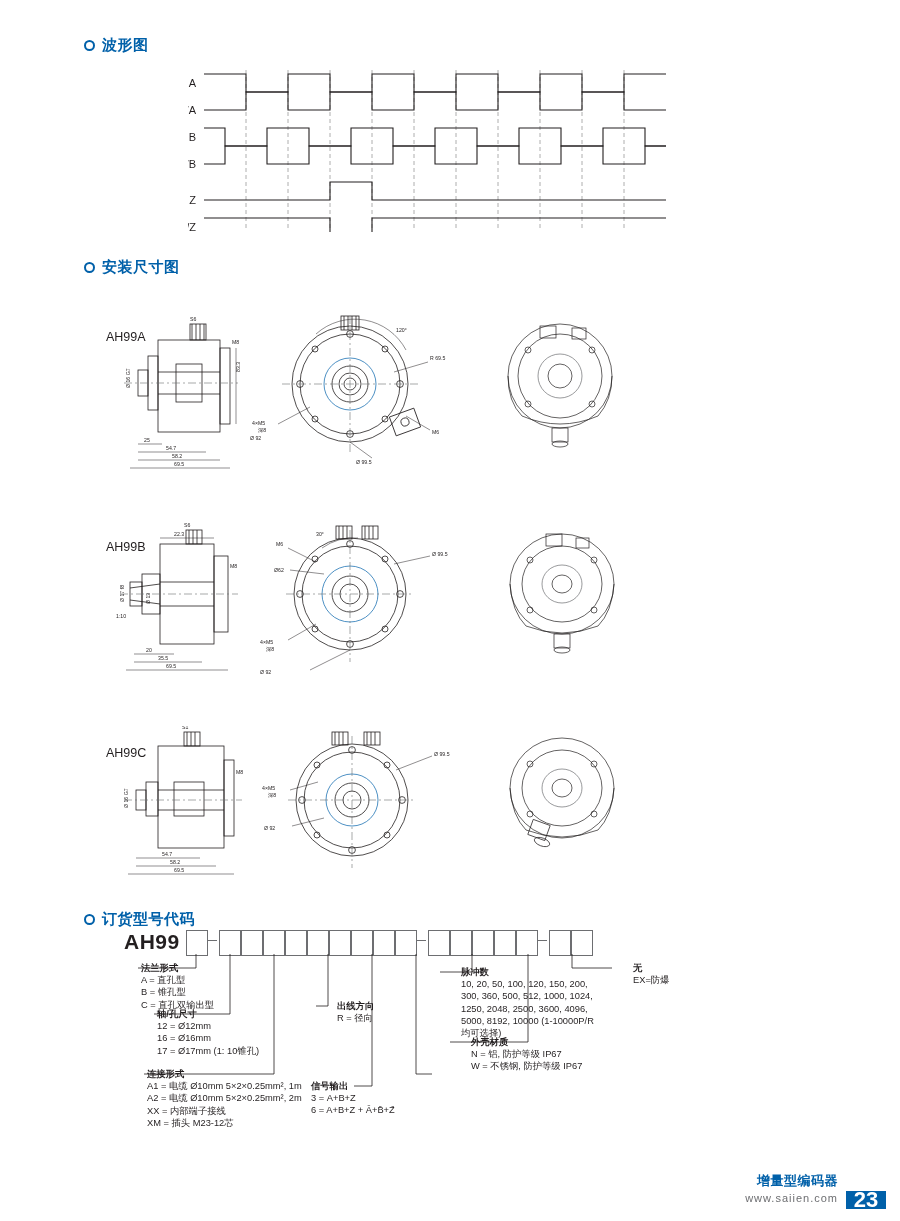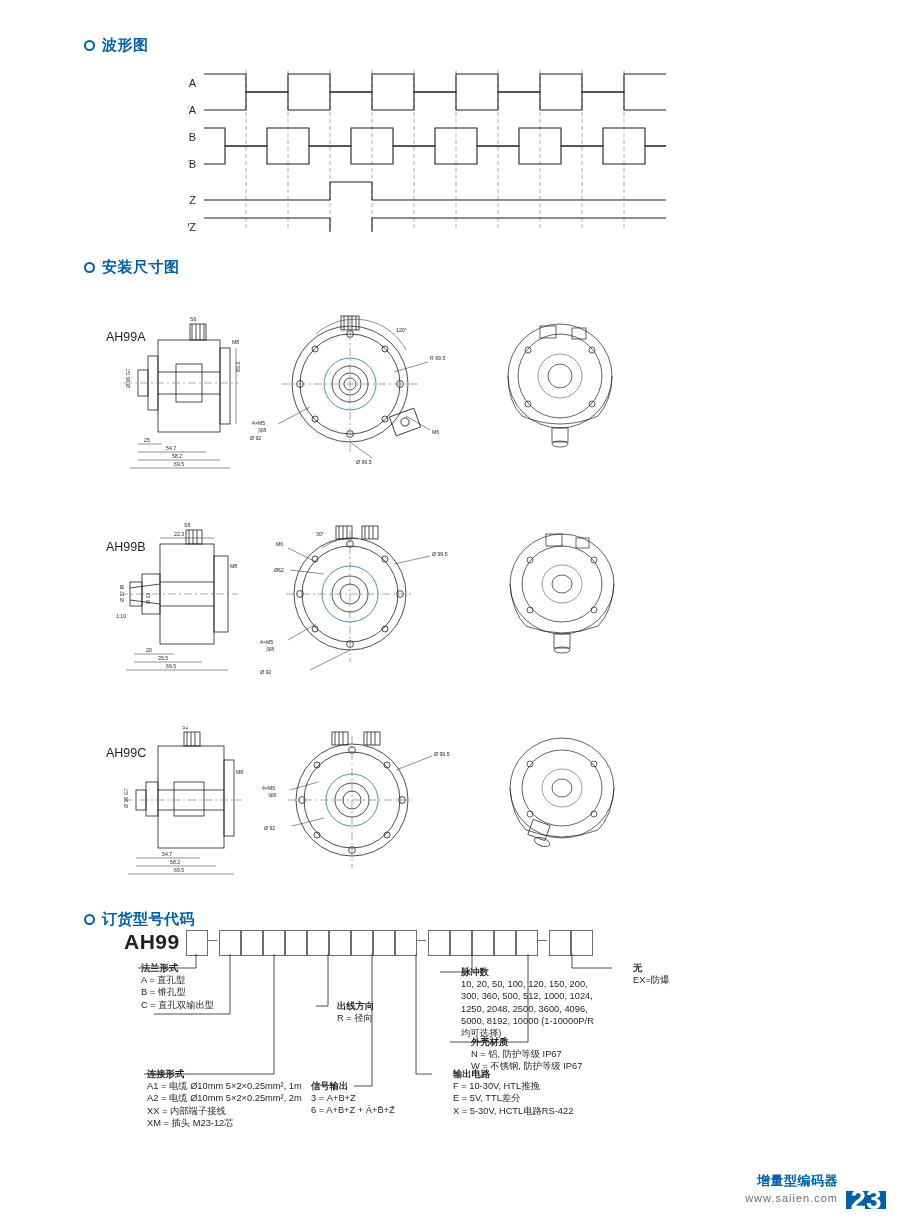--- a/index.html
+++ b/index.html
@@ -60,21 +60,21 @@
     position:absolute;right:62px;bottom:31px;
     font-size:13px;color:#0060a9;font-weight:bold;letter-spacing:.5px;text-align:right;
   }
   .foot-url{
     position:absolute;right:62px;bottom:17px;
     font-size:11px;color:#6d6e71;letter-spacing:1px;
   }
   .foot-num{
     position:absolute;right:14px;bottom:12px;
     width:40px;height:18px;background:#0060a9;color:#fff;
-    font-size:28px;font-weight:bold;
+    font-size:22px;font-weight:bold;
     display:flex;align-items:center;justify-content:center;margin-left:24px;
   }
 
   svg{display:block;}
   text{font-family:"Liberation Sans","DejaVu Sans",sans-serif;}
 </style>
 </head>
 <body>
 
 <div class="page">
@@ -486,38 +486,38 @@
 
         <path d="M452,26 L452,40 L492,40"></path>
       </g>
     </svg>
 
     <div class="oc-note" style="left:0px;top:34px;width:170px;"><b>法兰形式</b>
 <span>A = 直孔型</span>
 <span>B = 锥孔型</span>
 <span>C = 直孔双输出型</span></div>
 
+    <div class="oc-note" style="left:16px;top:80px;width:180px;"><b>轴/孔尺寸</b>
+<span>12 = Ø12mm</span>
+<span>16 = Ø16mm</span>
+<span>17 = Ø17mm (1: 10锥孔)</span></div>
 
     <div class="oc-note" style="left:6px;top:140px;width:230px;"><b>连接形式</b>
 <span>A1 = 电缆 Ø10mm 5×2×0.25mm², 1m</span>
 <span>A2 = 电缆 Ø10mm 5×2×0.25mm², 2m</span>
 <span>XX = 内部端子接线</span>
 <span>XM = 插头 M23-12芯</span></div>
 
     <div class="oc-note" style="left:196px;top:72px;width:110px;"><b>出线方向</b>
 <span>R = 径向</span></div>
 
     <div class="oc-note" style="left:170px;top:152px;width:120px;"><b>信号输出</b>
 <span>3 = A+B+Z</span>
 <span>6 = A+B+Z + Ā+B̄+Z̄</span></div>
 
-    <div class="oc-note" style="left:312px;top:140px;width:230px;"><b>输出电路</b>
-<span>F = 10-30V,  HTL推挽</span>
-<span>E = 5V,  TTL差分</span>
-<span>X = 5-30V,  HCTL电路RS-422</span></div>
 
     <div class="oc-note" style="left:320px;top:38px;width:230px;"><b>脉冲数</b>
 <span>10, 20, 50, 100, 120, 150, 200,</span>
 <span>300, 360, 500, 512, 1000, 1024,</span>
 <span>1250, 2048, 2500, 3600, 4096,</span>
 <span>5000, 8192, 10000  (1-10000P/R</span>
 <span>均可选择)</span></div>
 
     <div class="oc-note" style="left:330px;top:108px;width:230px;"><b>外壳材质</b>
 <span>N = 铝,  防护等级 IP67</span>

